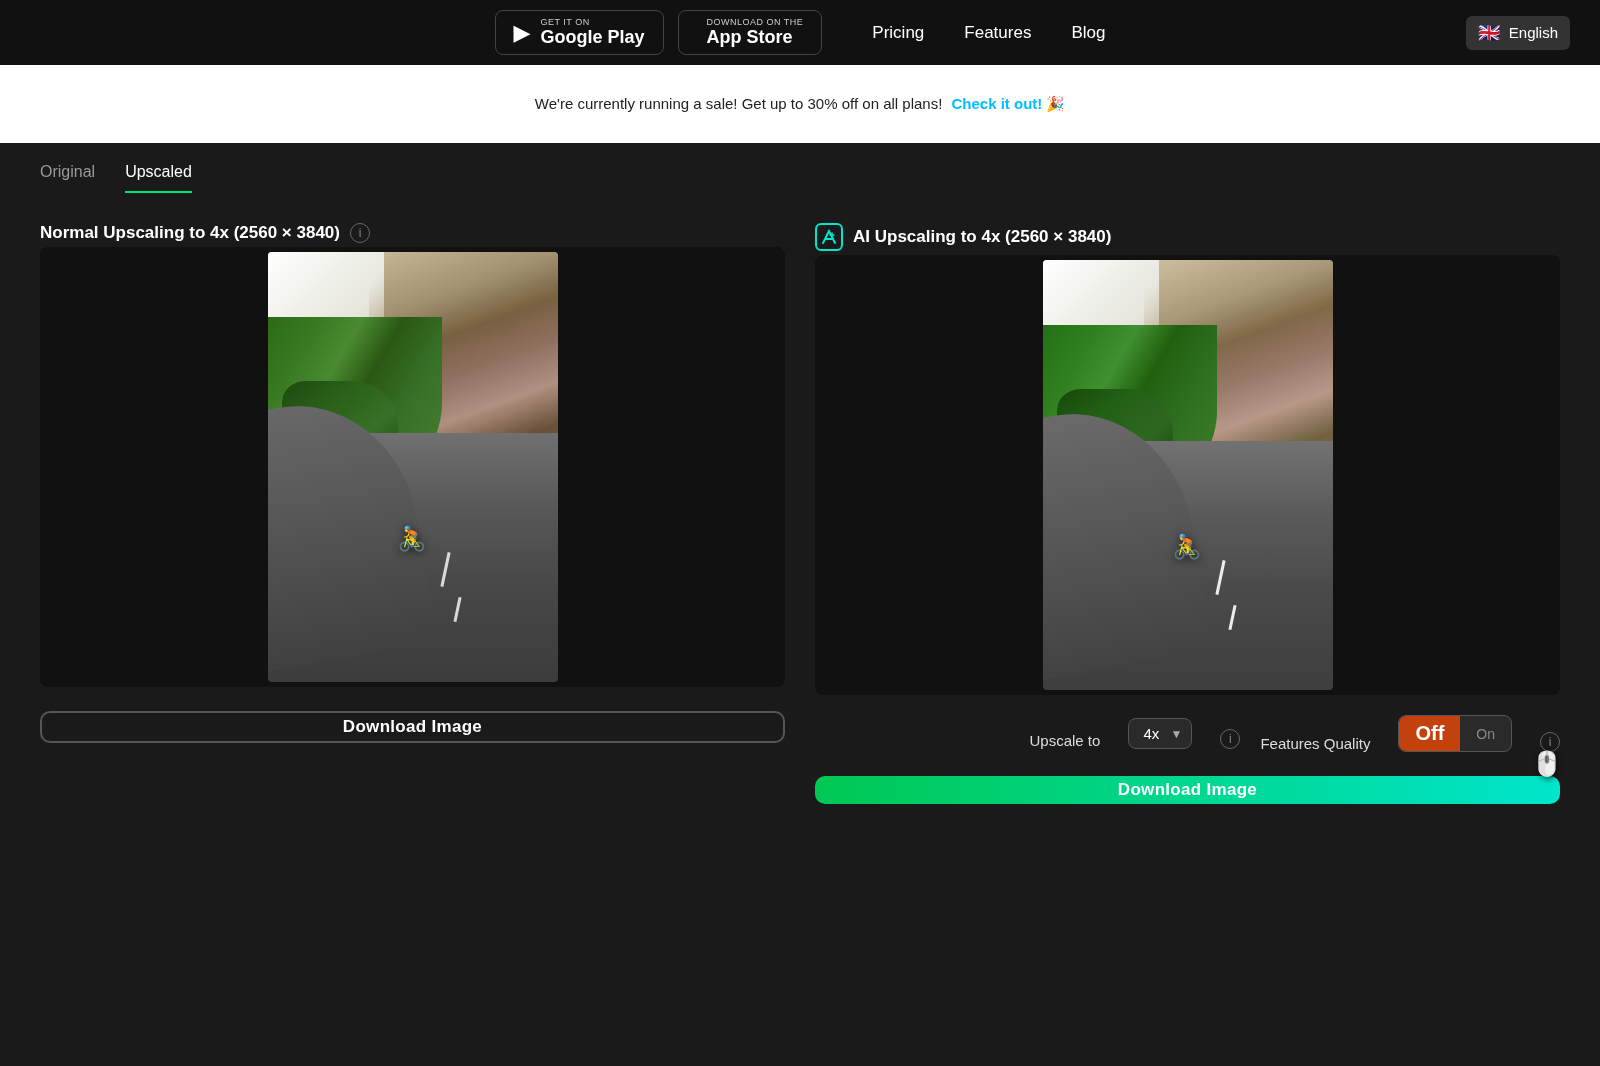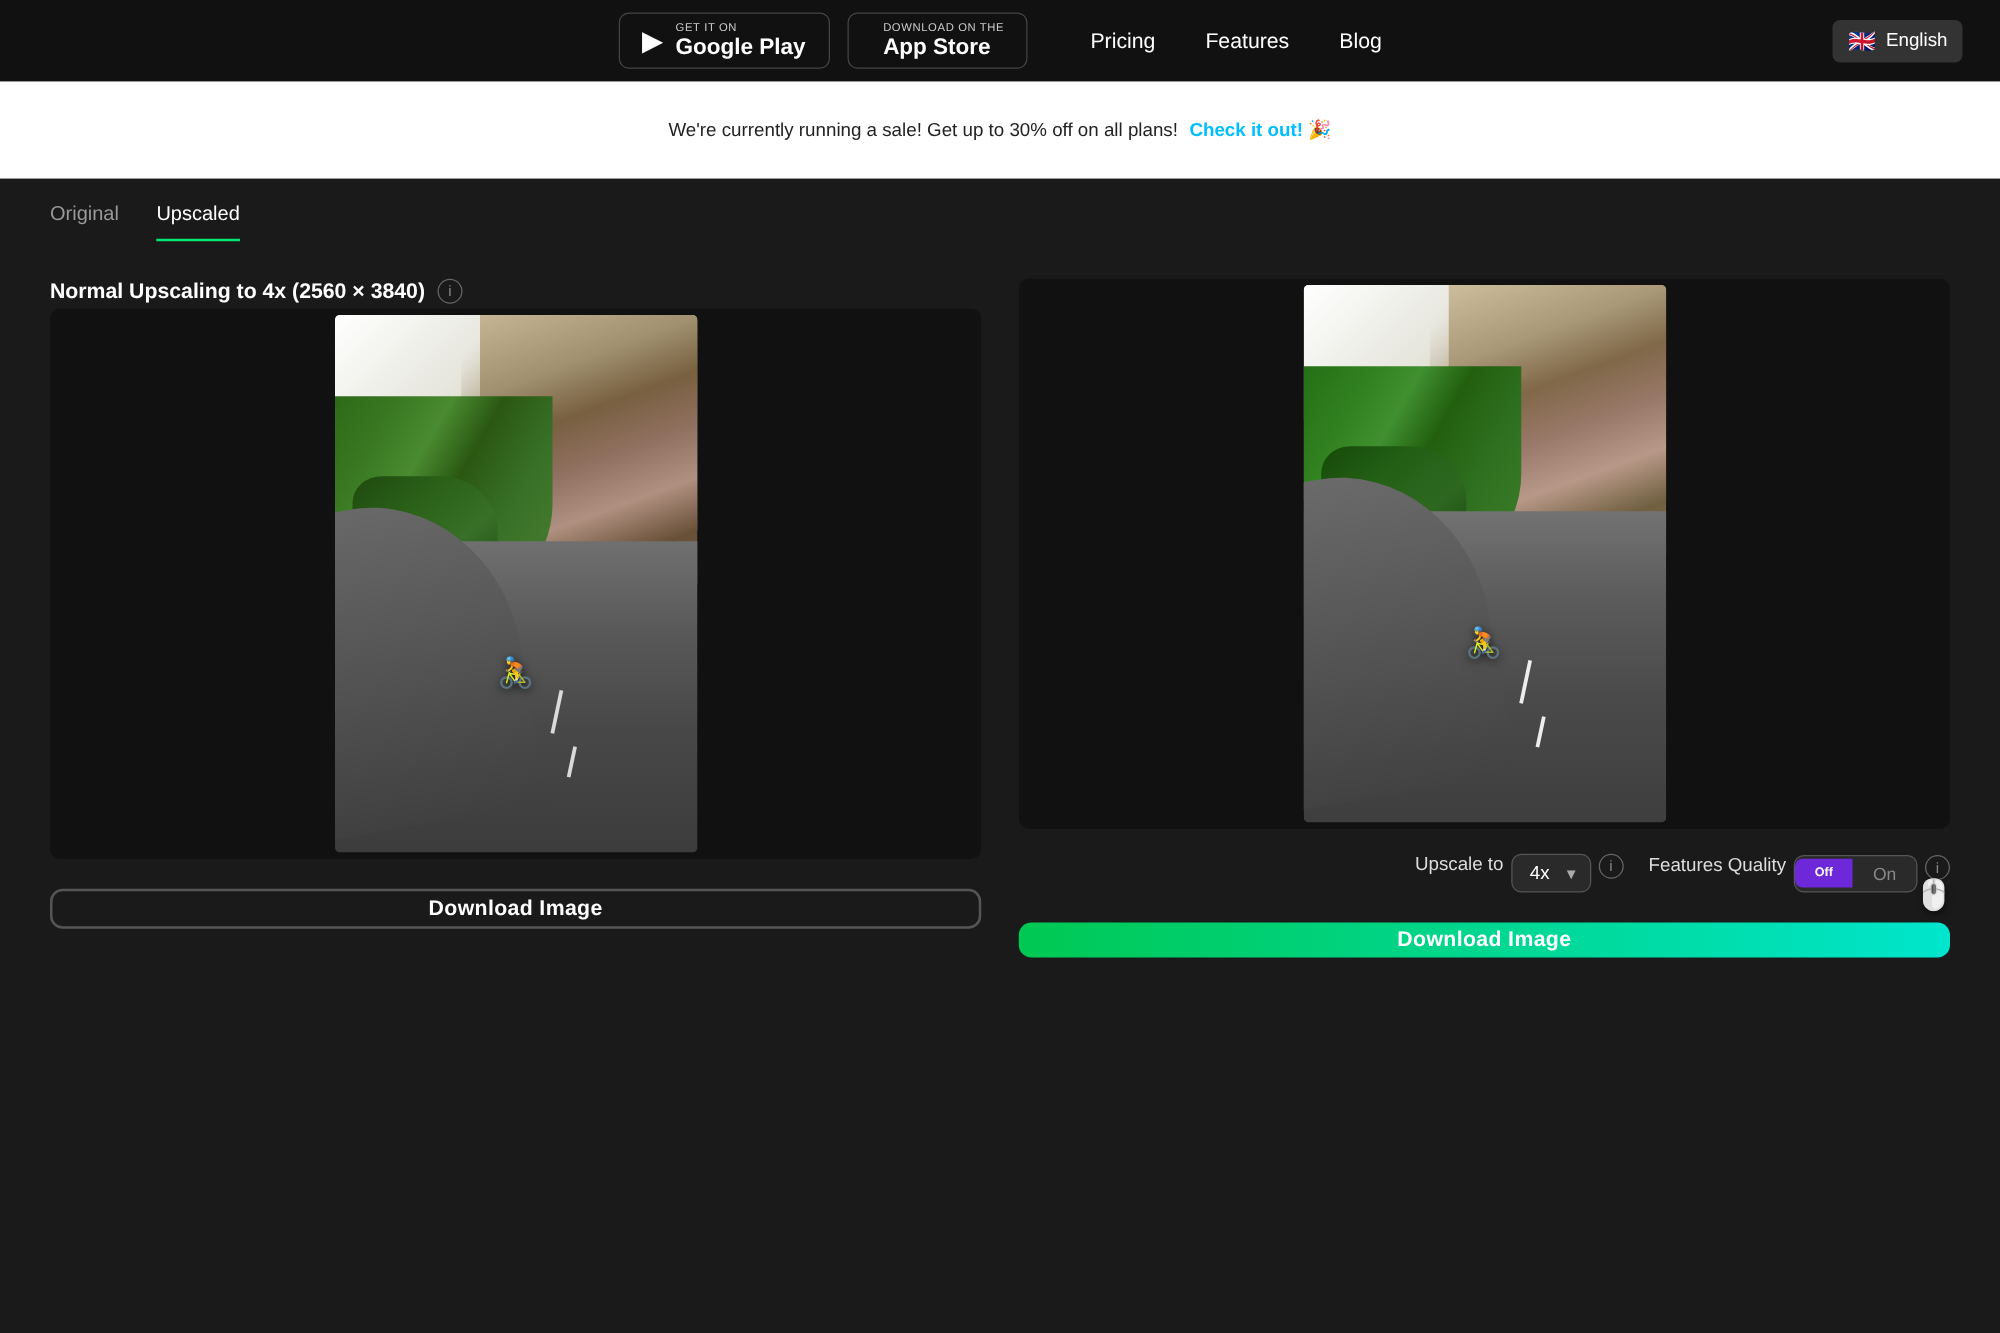--- a/index.html
+++ b/index.html
@@ -187,22 +187,22 @@
     .controls-row {
       display: flex;
       align-items: center;
       gap: 20px;
       margin-top: 20px;
       justify-content: flex-end;
     }
 
     .control-group {
       display: flex;
-      align-items: flex-start;
-      gap: 6px;
+      align-items: flex-end;
+      gap: 28px;
     }
 
     .control-label {
       font-size: 15px;
       color: #ddd;
     }
 
     .select-wrapper {
       position: relative;
       display: inline-flex;
@@ -230,24 +230,24 @@
     .toggle-switch {
       display: flex;
       align-items: center;
       background: #2a2a2a;
       border: 1.5px solid #555;
       border-radius: 8px;
       overflow: hidden;
       cursor: pointer;
     }
     .toggle-off {
-      background: #6d28d9;
+      background: #c2410c;
       color: #fff;
       padding: 6px 16px;
-      font-size: 10px;
+      font-size: 20px;
       font-weight: 600;
       border-radius: 6px 0 0 6px;
     }
     .toggle-on {
       background: transparent;
       color: #888;
       padding: 6px 16px;
       font-size: 14px;
     }
 
@@ -358,20 +358,29 @@
           <div style="position:absolute;bottom:14%;right:34%;width:3px;height:25px;background:#ffffff;transform:rotate(12deg);opacity:0.8;"></div>
 
           <div style="position:absolute;bottom:30%;left:50%;transform:translateX(-50%);font-size:24px;filter:drop-shadow(0 2px 4px rgba(0,0,0,0.7));">🚴</div>
         </div>
       </div>
 
       <button class="download-btn download-btn-outline">Download Image</button>
     </div>
 
     <div class="panel">
+      <div class="panel-header">
+        <span class="ai-icon">
+          <svg width="16" height="16" viewBox="0 0 16 16" fill="none">
+            <path d="M2 14L8 2L14 14M5 10H11" stroke="#00e5cc" stroke-width="2" stroke-linecap="round"></path>
+            <path d="M11 4V8M13 6H9" stroke="#00e5cc" stroke-width="1.5" stroke-linecap="round"></path>
+          </svg>
+        </span>
+        <span class="panel-title">AI Upscaling to 4x (2560 × 3840)</span>
+      </div>
 
       <div class="image-container">
 
         <div style="position:relative;width:290px;height:430px;border-radius:4px;overflow:hidden;">
           <div style="position:absolute;top:0;left:0;right:0;height:40%;background:linear-gradient(135deg,#f0f0e8 0%,#e0e0d0 30%,#b8a888 60%,#8a7858 100%);"></div>
           <div style="position:absolute;top:0;right:0;width:65%;height:50%;background:linear-gradient(160deg,#cfc0a0 0%,#a89878 25%,#806848 40%,#987868 55%,#b89888 70%,#706040 85%,#806850 100%);border-radius:0 4px 0 30%;"></div>
           <div style="position:absolute;top:0;left:0;width:40%;height:25%;background:linear-gradient(135deg,#ffffff 0%,#e8e8e0 60%,transparent 100%);"></div>
           <div style="position:absolute;top:15%;left:0;width:60%;height:40%;background:linear-gradient(120deg,#257015 0%,#308020 20%,#409030 35%,#22600f 50%,#2e7020 70%,#3e8028 100%);border-radius:0 0 50% 0;"></div>
           <div style="position:absolute;top:30%;left:5%;width:40%;height:25%;background:linear-gradient(140deg,#164808 0%,#226015 30%,#2e6820 60%,#123a08 100%);border-radius:20% 40% 40% 20%;"></div>
           <div style="position:absolute;bottom:0;left:0;right:0;height:58%;background:linear-gradient(180deg,#727272 0%,#5a5a5a 30%,#4a4a4a 60%,#3e3e3e 100%);"></div>

